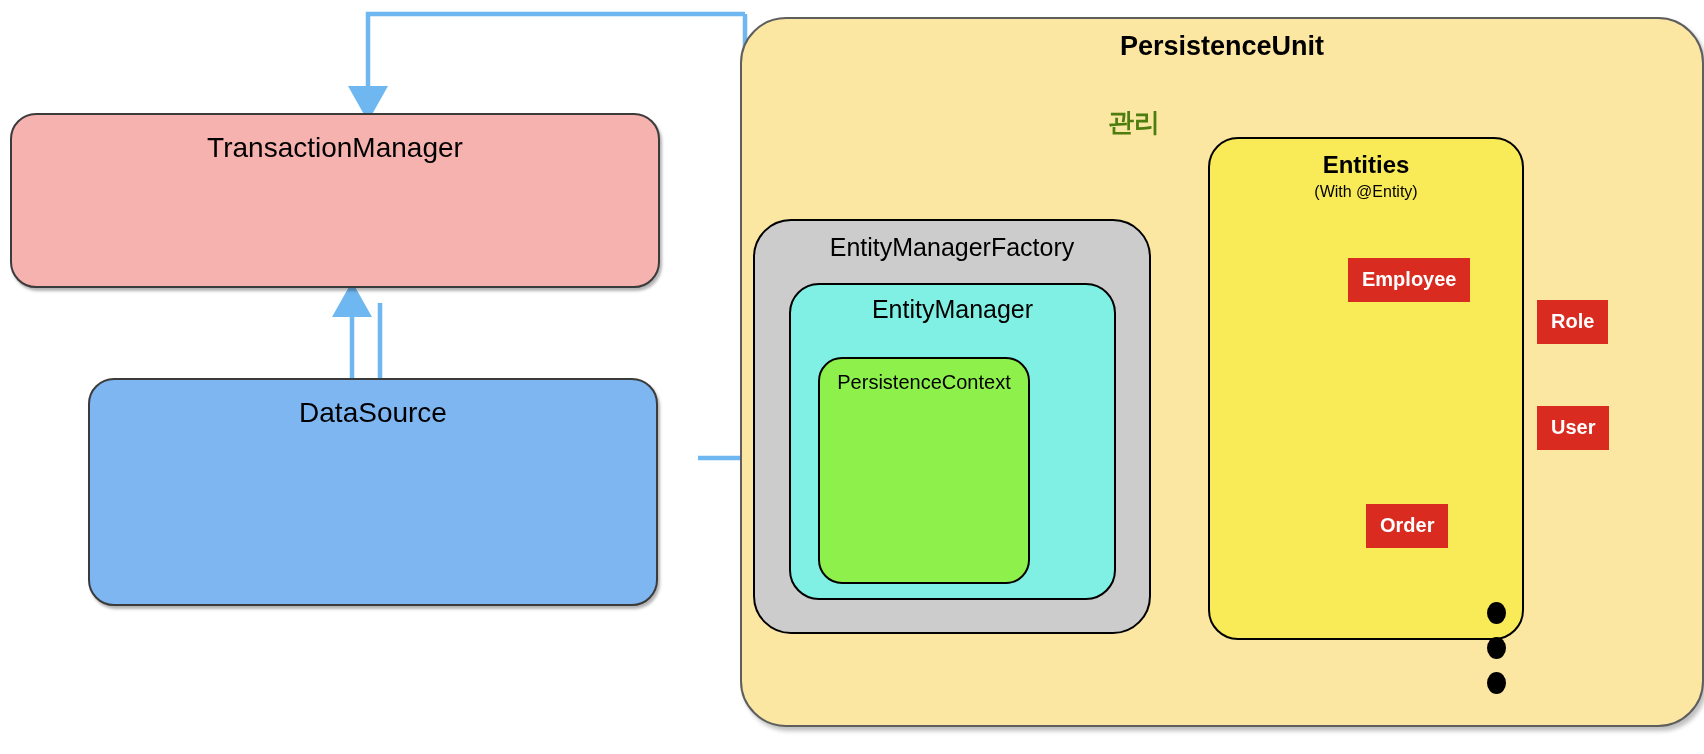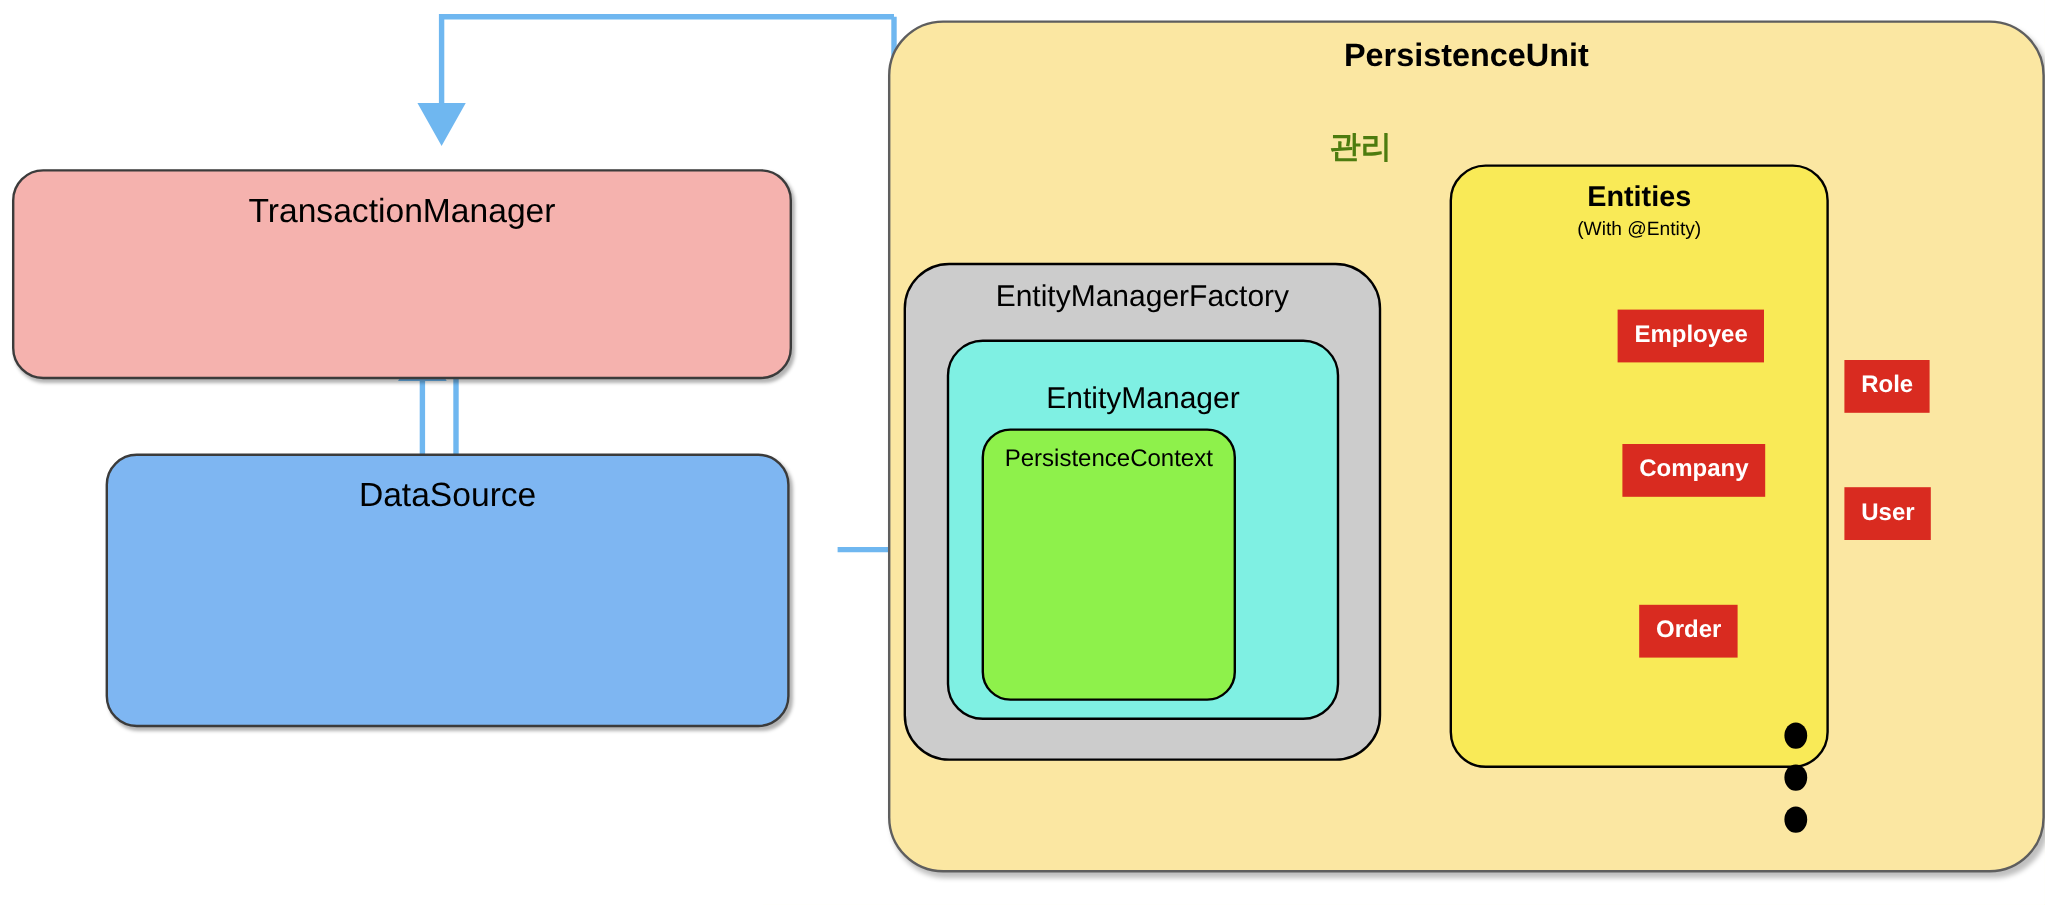--- a/index.html
+++ b/index.html
@@ -39,21 +39,20 @@
   }
 
   
   #transaction-manager {
     left: 10px;   top: 113px;
     width: 650px; height: 175px;
     background: #f5b2ae;
     border: 2px solid #3b3b3b;
     border-radius: 26px;
     box-shadow: 2px 3px 3px rgba(0,0,0,0.30);
-    margin-top: 28px;
   }
   #transaction-manager .node-label {
     top: 17px;
     font-size: 28px;
   }
 
   
   #data-source {
     left: 88px;   top: 378px;
     width: 570px; height: 228px;
@@ -99,21 +98,20 @@
   #entity-manager {
     left: 789px;  top: 283px;
     width: 327px; height: 317px;
     background: #7ff0e3;
     border: 2px solid #000000;
     border-radius: 30px;
   }
   #entity-manager .node-label {
     top: 10px;
     font-size: 25px;
-    margin-top: 23px;
   }
 
   
   #persistence-context {
     left: 818px;  top: 357px;
     width: 212px; height: 227px;
     background: #8ef14b;
     border: 2px solid #000000;
     border-radius: 24px;
   }
@@ -240,21 +238,20 @@
   </div>
 
   <div class="node" id="persistence-context">
     <span class="node-label">PersistenceContext</span>
   </div>
 
   <div class="entity-tag" style="left:1348px; top:258px;">Employee</div>
 
   <div class="entity-tag" style="left:1537px; top:300px;">Role</div>
 
-  <div class="entity-tag" style="left:1352px; top:370px;">Company</div>
 
   <div class="entity-tag" style="left:1537px; top:406px;">User</div>
 
   <div class="entity-tag" style="left:1366px; top:504px;">Order</div>
 
 
   <div class="dot" style="left:1487px; top:602px;"></div>
   <div class="dot" style="left:1487px; top:637px;"></div>
   <div class="dot" style="left:1487px; top:672px;"></div>
 

